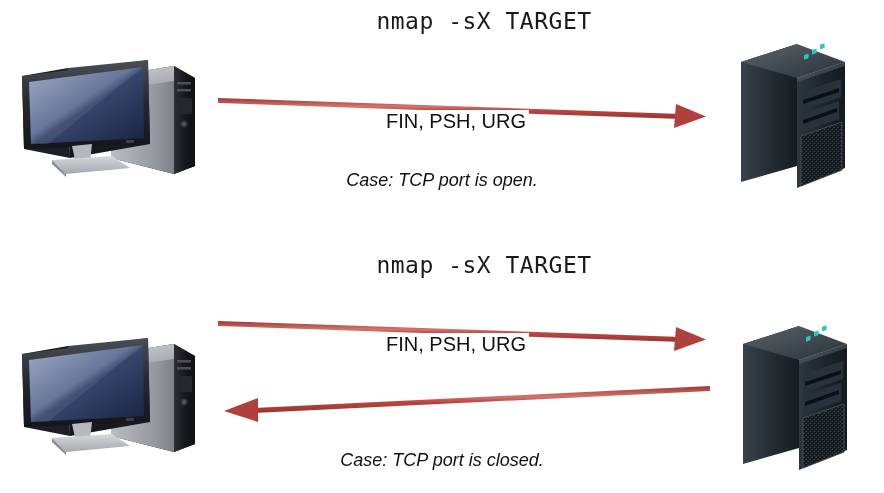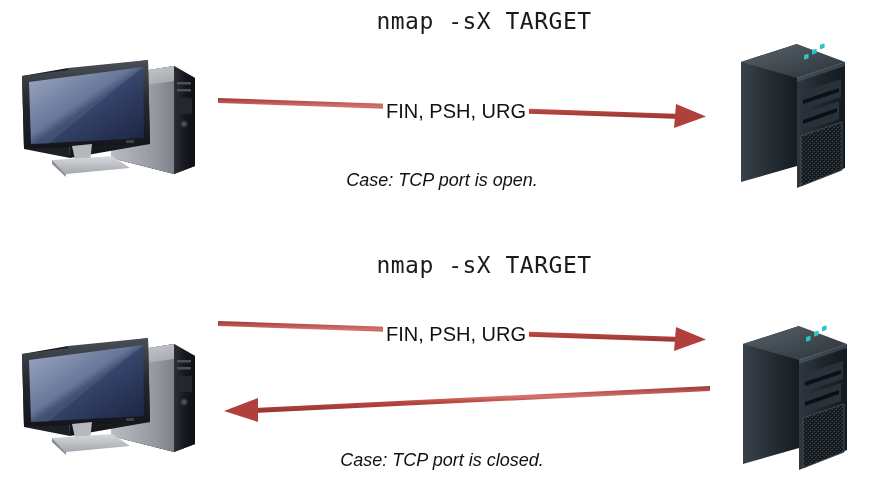--- a/index.html
+++ b/index.html
@@ -49,20 +49,21 @@
   
   .packet-label {
     position: absolute;
     font-family: "Liberation Sans", sans-serif;
     font-size: 20px;
     color: #111111;
     background: #ffffff;
     padding: 0 3px;
     white-space: nowrap;
     z-index: 6;
+    margin-top: 10px;
   }
   #label-1 { left: 383px; top: 100px; }
   #label-2 { left: 383px; top: 323px; }
   #label-3 { left: 394px; top: 380px; }
 
   
   .arrow-svg {
     position: absolute;
     z-index: 4;
     overflow: visible;

